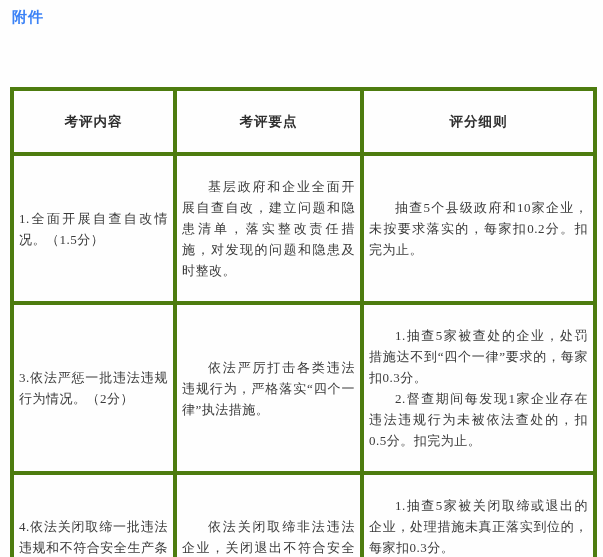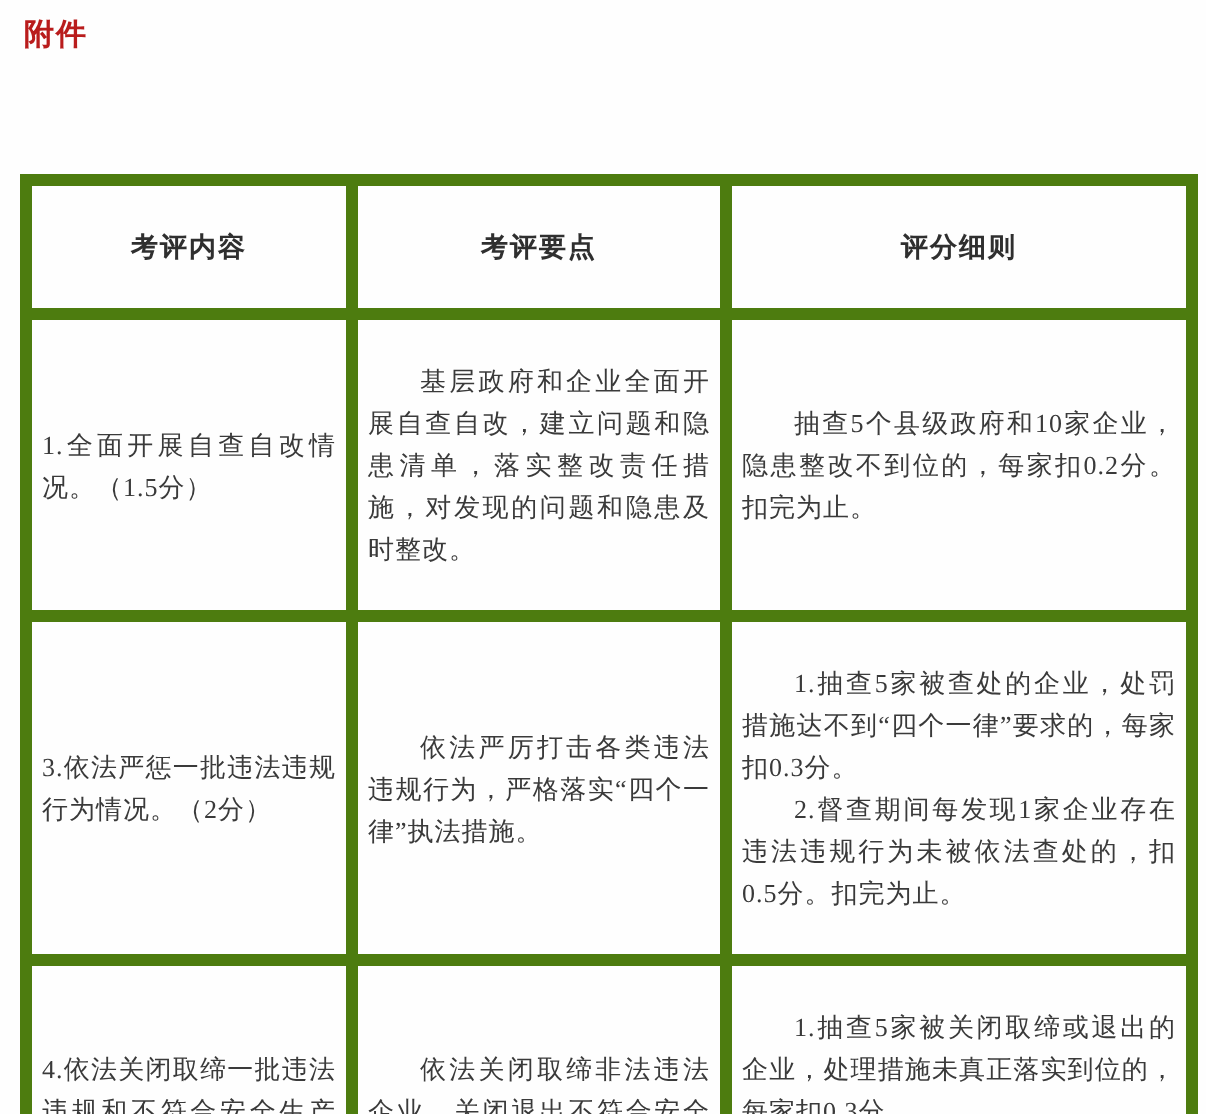--- a/index.html
+++ b/index.html
@@ -14,21 +14,21 @@
     height: 557px;
     background: #fefefe;
     overflow: hidden;
   }
   .attachment {
     position: absolute;
     top: 8px;
     left: 12px;
     font-size: 15px;
     font-weight: bold;
-    color: #b91c1c;
+    color: #3b82f6;
     letter-spacing: 1px;
     text-align: right;
   }
   .doc-title {
     position: absolute;
     top: 33px;
     left: 0;
     width: 100%;
     text-align: center;
     font-size: 23px;
@@ -38,21 +38,21 @@
   }
   table.eval-table {
     position: absolute;
     top: 87px;
     left: 10px;
     width: 583px;
     border-collapse: collapse;
     table-layout: fixed;
   }
   .eval-table th, .eval-table td {
-    border: 6px solid #4d7c0f;
+    border: 4px solid #4d7c0f;
     vertical-align: middle;
     font-size: 13px;
     line-height: 21px;
     color: #3a3a3a;
     padding: 20px 5px;
   }
   
   .eval-table th:nth-child(3), .eval-table td:nth-child(3) {
     border-left-width: 3px;
   }
@@ -98,21 +98,21 @@
     </thead>
     <tbody>
       <tr class="r1">
         <td>
           <p>1.全面开展自查自改情况。（1.5分）</p>
         </td>
         <td>
           <p class="indent">基层政府和企业全面开展自查自改，建立问题和隐患清单，落实整改责任措施，对发现的问题和隐患及时整改。</p>
         </td>
         <td>
-          <p class="indent">抽查5个县级政府和10家企业，隐患整改不到位的，每家扣0.2分。扣完为止。</p>
+          <p class="indent">抽查5个县级政府和10家企业，未按要求落实的，每家扣0.2分。扣完为止。</p>
         </td>
       </tr>
       <tr class="r3">
         <td>
           <p>3.依法严惩一批违法违规行为情况。（2分）</p>
         </td>
         <td>
           <p class="indent">依法严厉打击各类违法违规行为，严格落实“四个一律”执法措施。</p>
         </td>
         <td>

